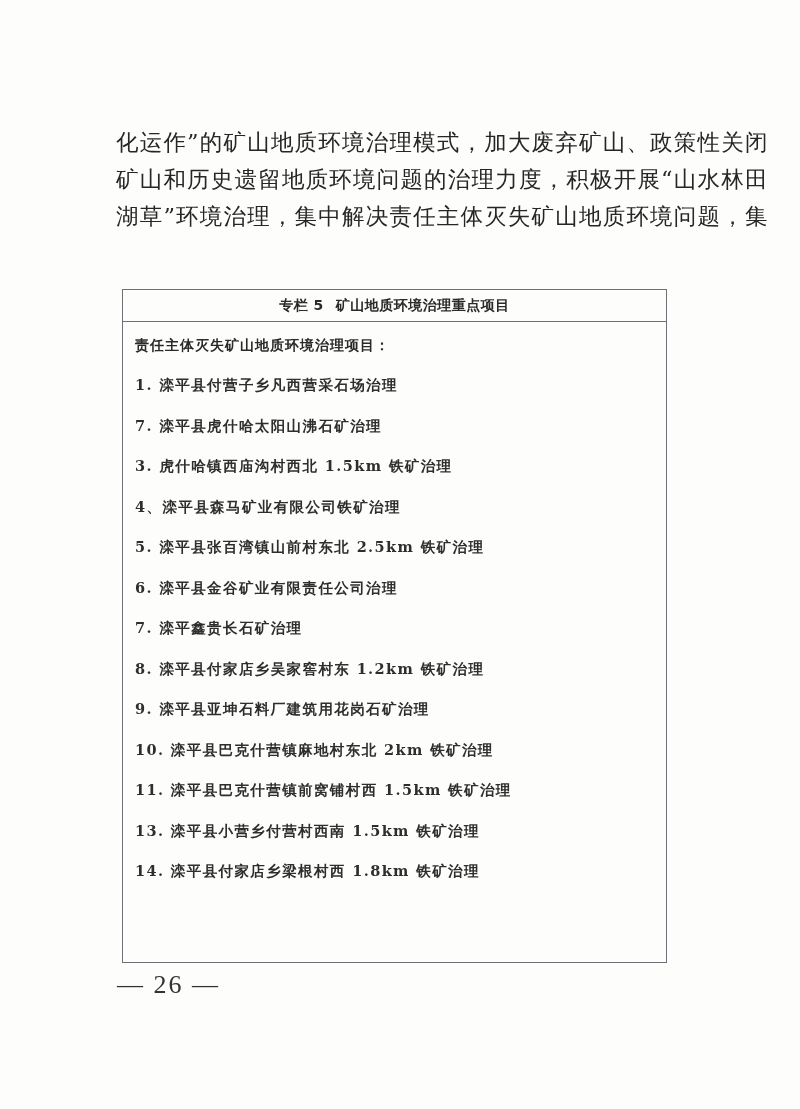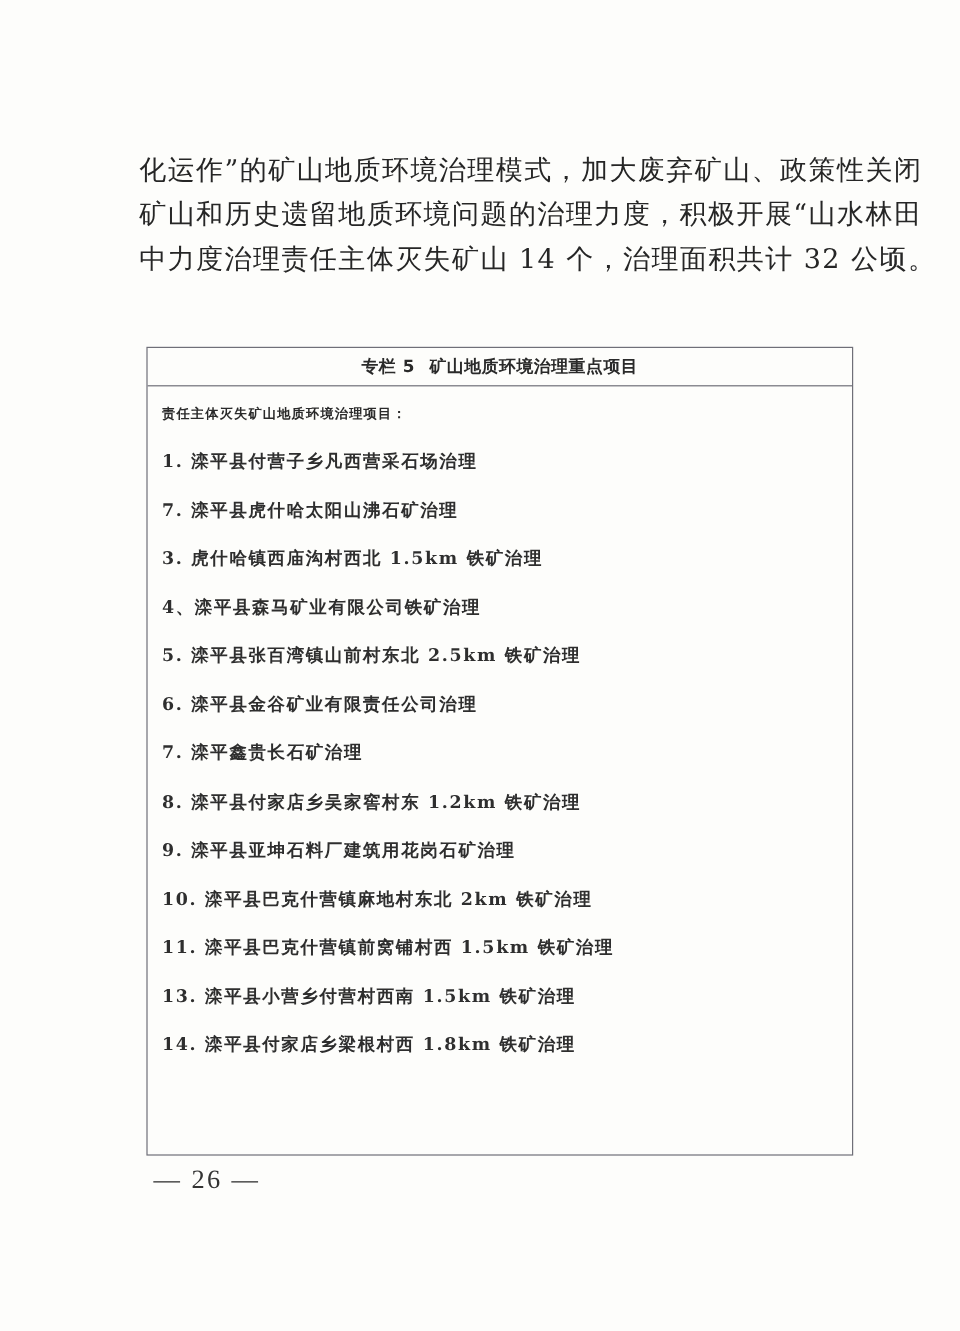--- a/index.html
+++ b/index.html
@@ -32,21 +32,21 @@
       margin: 0;
     }
     .body-text p {
       margin: 0;
       white-space: nowrap;
     }
     .box {
       position: absolute;
       left: 122px;
       top: 289px;
-      width: 589px;
+      width: 545px;
       height: 674px;
       border: 1.3px solid #6f6f78;
       box-sizing: border-box;
     }
     .box-header {
       height: 31px;
       border-bottom: 1.3px solid #6f6f78;
       display: flex;
       align-items: center;
       justify-content: center;
@@ -57,21 +57,21 @@
       letter-spacing: 0.5px;
     }
     .box-header .label {
       margin-right: 12px;
     }
     .subhead {
       position: absolute;
       left: 12px;
       top: 47px;
       font-family: "DejaVu Sans", "Liberation Sans", sans-serif;
-      font-size: 11px;
+      font-size: 14px;
       font-weight: bold;
       color: #2a2a2a;
       letter-spacing: 1px;
     }
     .items {
       position: absolute;
       left: 12px;
       top: 84px;
       margin: 0;
       padding: 0;
@@ -82,37 +82,37 @@
       height: 40.5px;
       font-size: 14.5px;
       line-height: 22px;
       letter-spacing: 1.4px;
       color: #2e2e2e;
       white-space: nowrap;
       font-family: "DejaVu Serif", "Liberation Serif", serif;
     }
     .page-number {
       position: absolute;
-      left: 128px;
+      left: 117px;
       top: 970px;
-      font-size: 22px;
+      font-size: 26px;
       color: #333;
       letter-spacing: 2px;
       font-family: "Liberation Serif", "DejaVu Serif", serif;
     }
   </style>
 </head>
 <body>
 
 <div class="page">
 
   <div class="body-text">
     <p>化运作”的矿山地质环境治理模式，加大废弃矿山、政策性关闭</p>
     <p>矿山和历史遗留地质环境问题的治理力度，积极开展“山水林田</p>
-    <p>中力度治理责任主体灭失矿山 14 个，治理面积共计 32 公顷。</p>
+    <p>湖草”环境治理，集中解决责任主体灭失矿山地质环境问题，集</p>
   </div>
 
   <div class="box">
     <div class="box-header">
       <span class="label">专栏 5</span>
       <span>矿山地质环境治理重点项目</span>
     </div>
     <div class="subhead">责任主体灭失矿山地质环境治理项目：</div>
     <ul class="items">
       <li>1.  滦平县付营子乡凡西营采石场治理</li>

